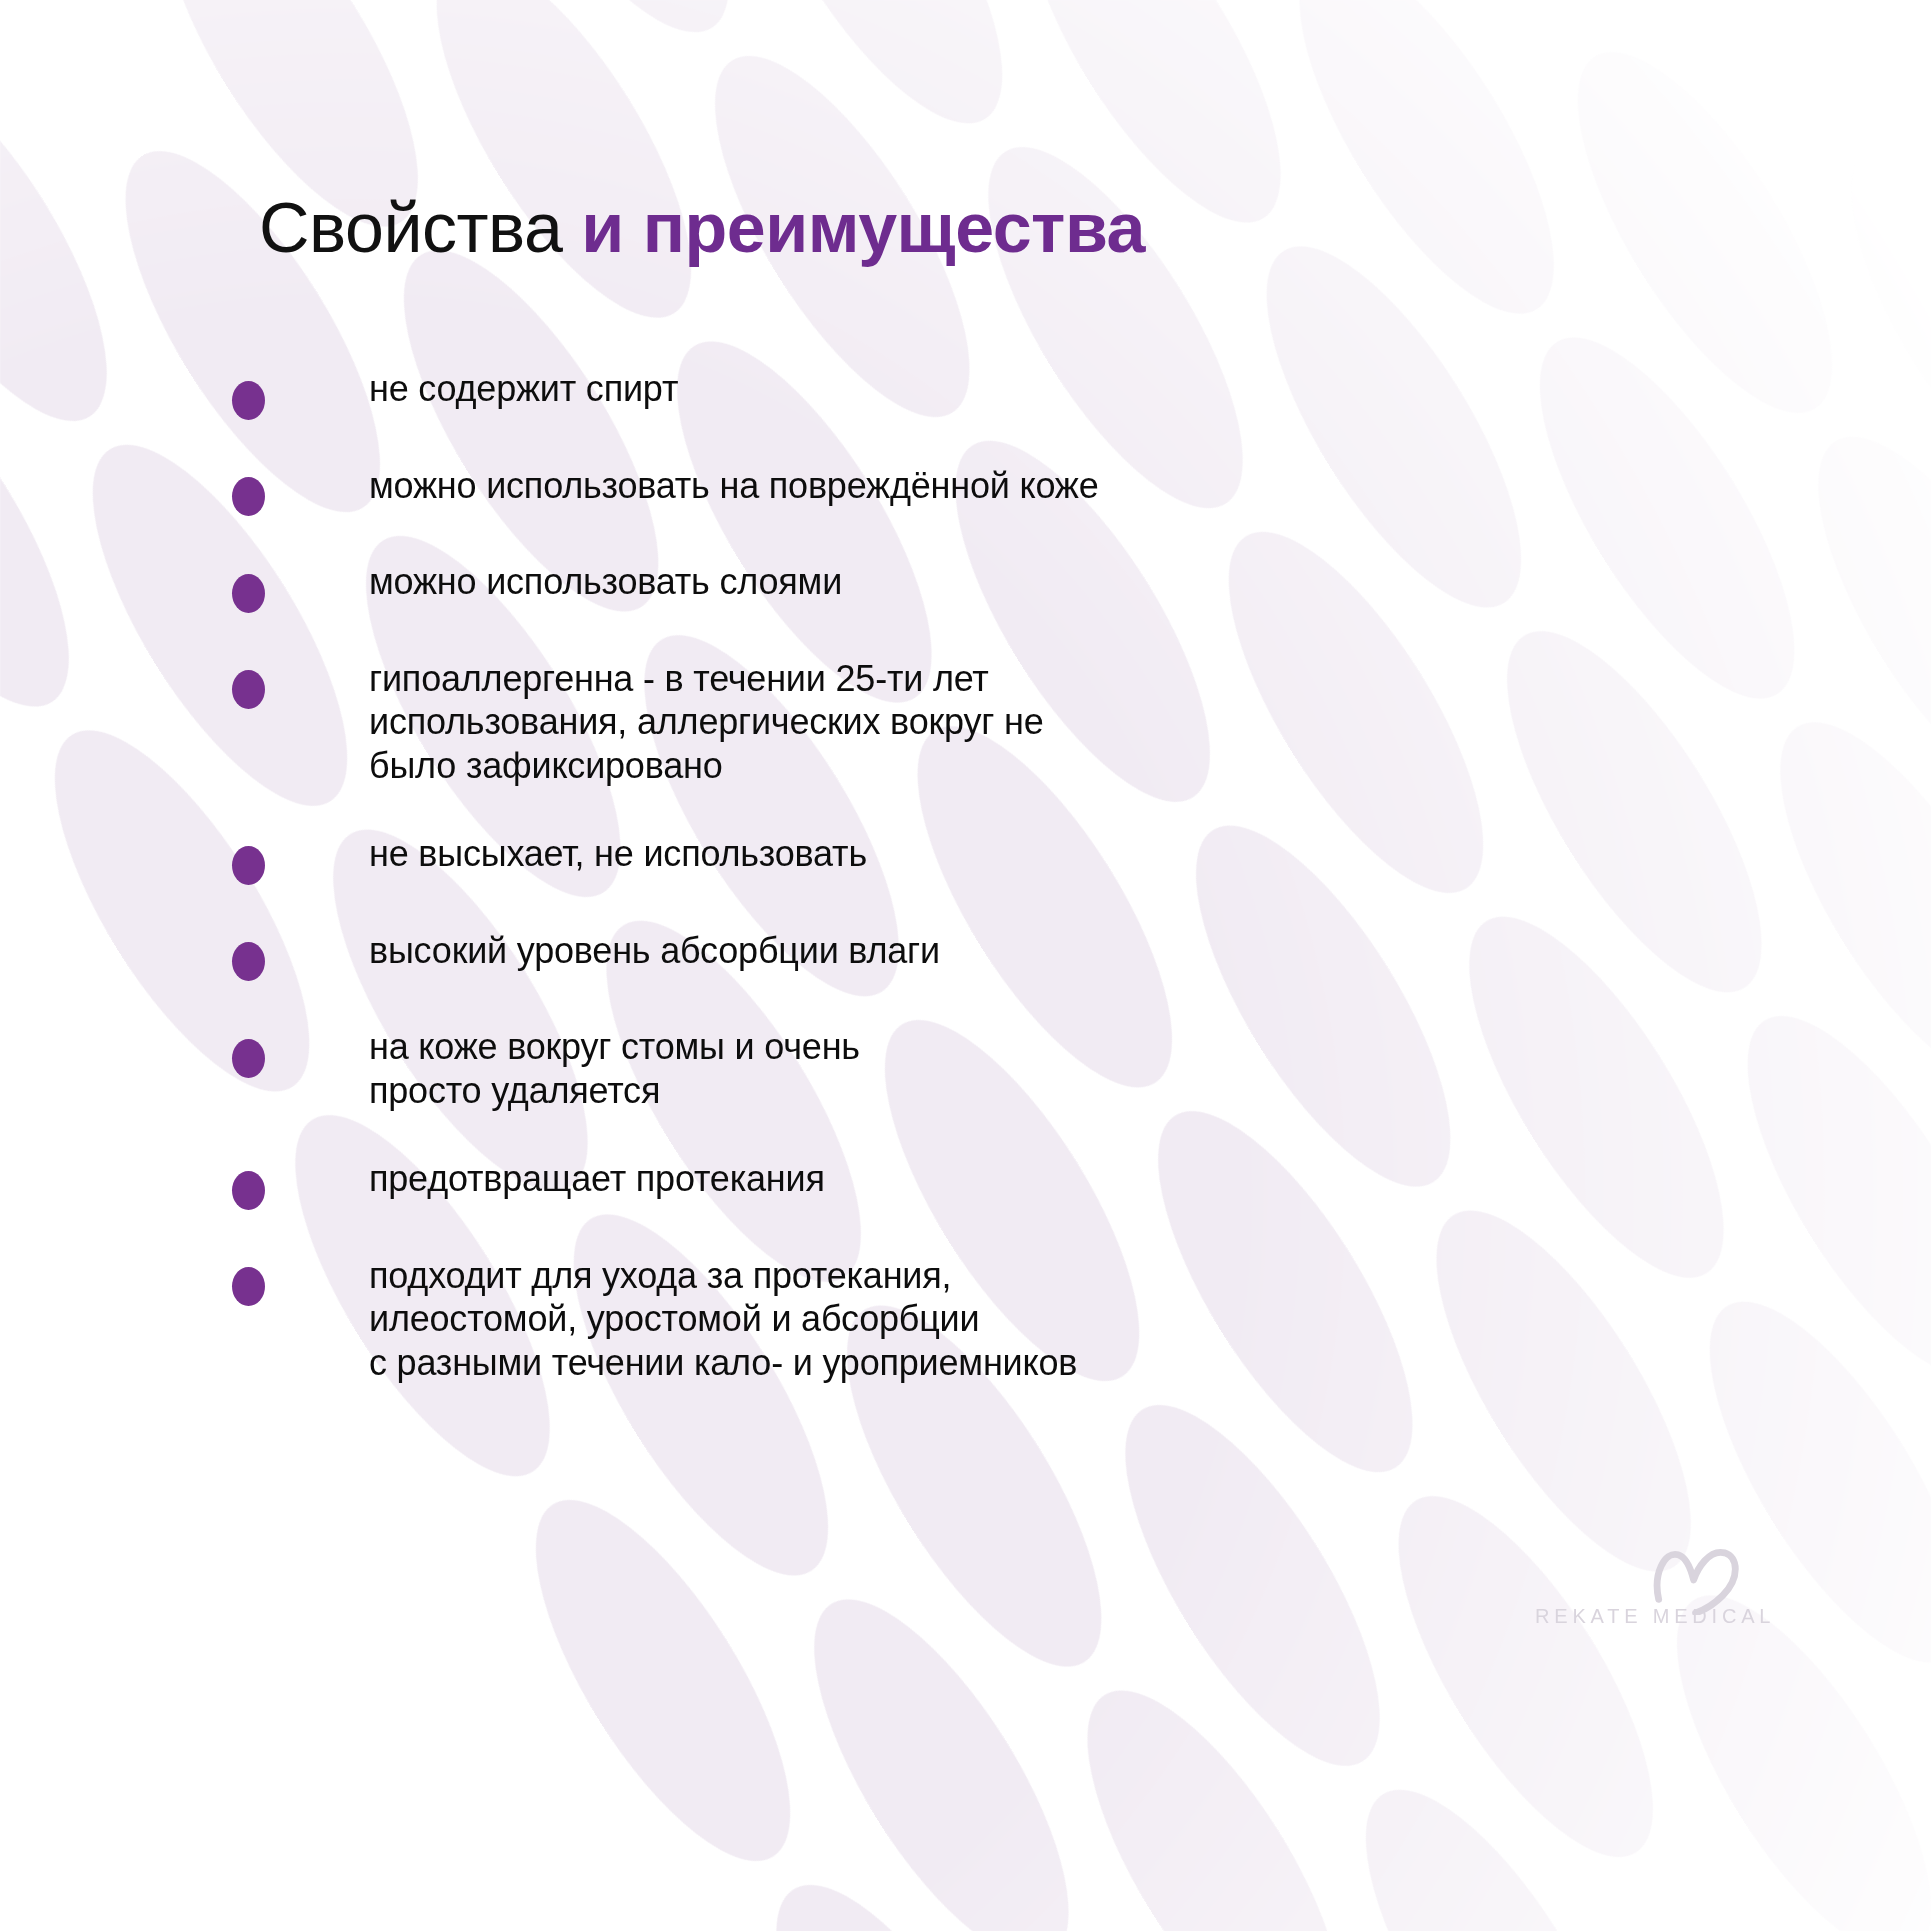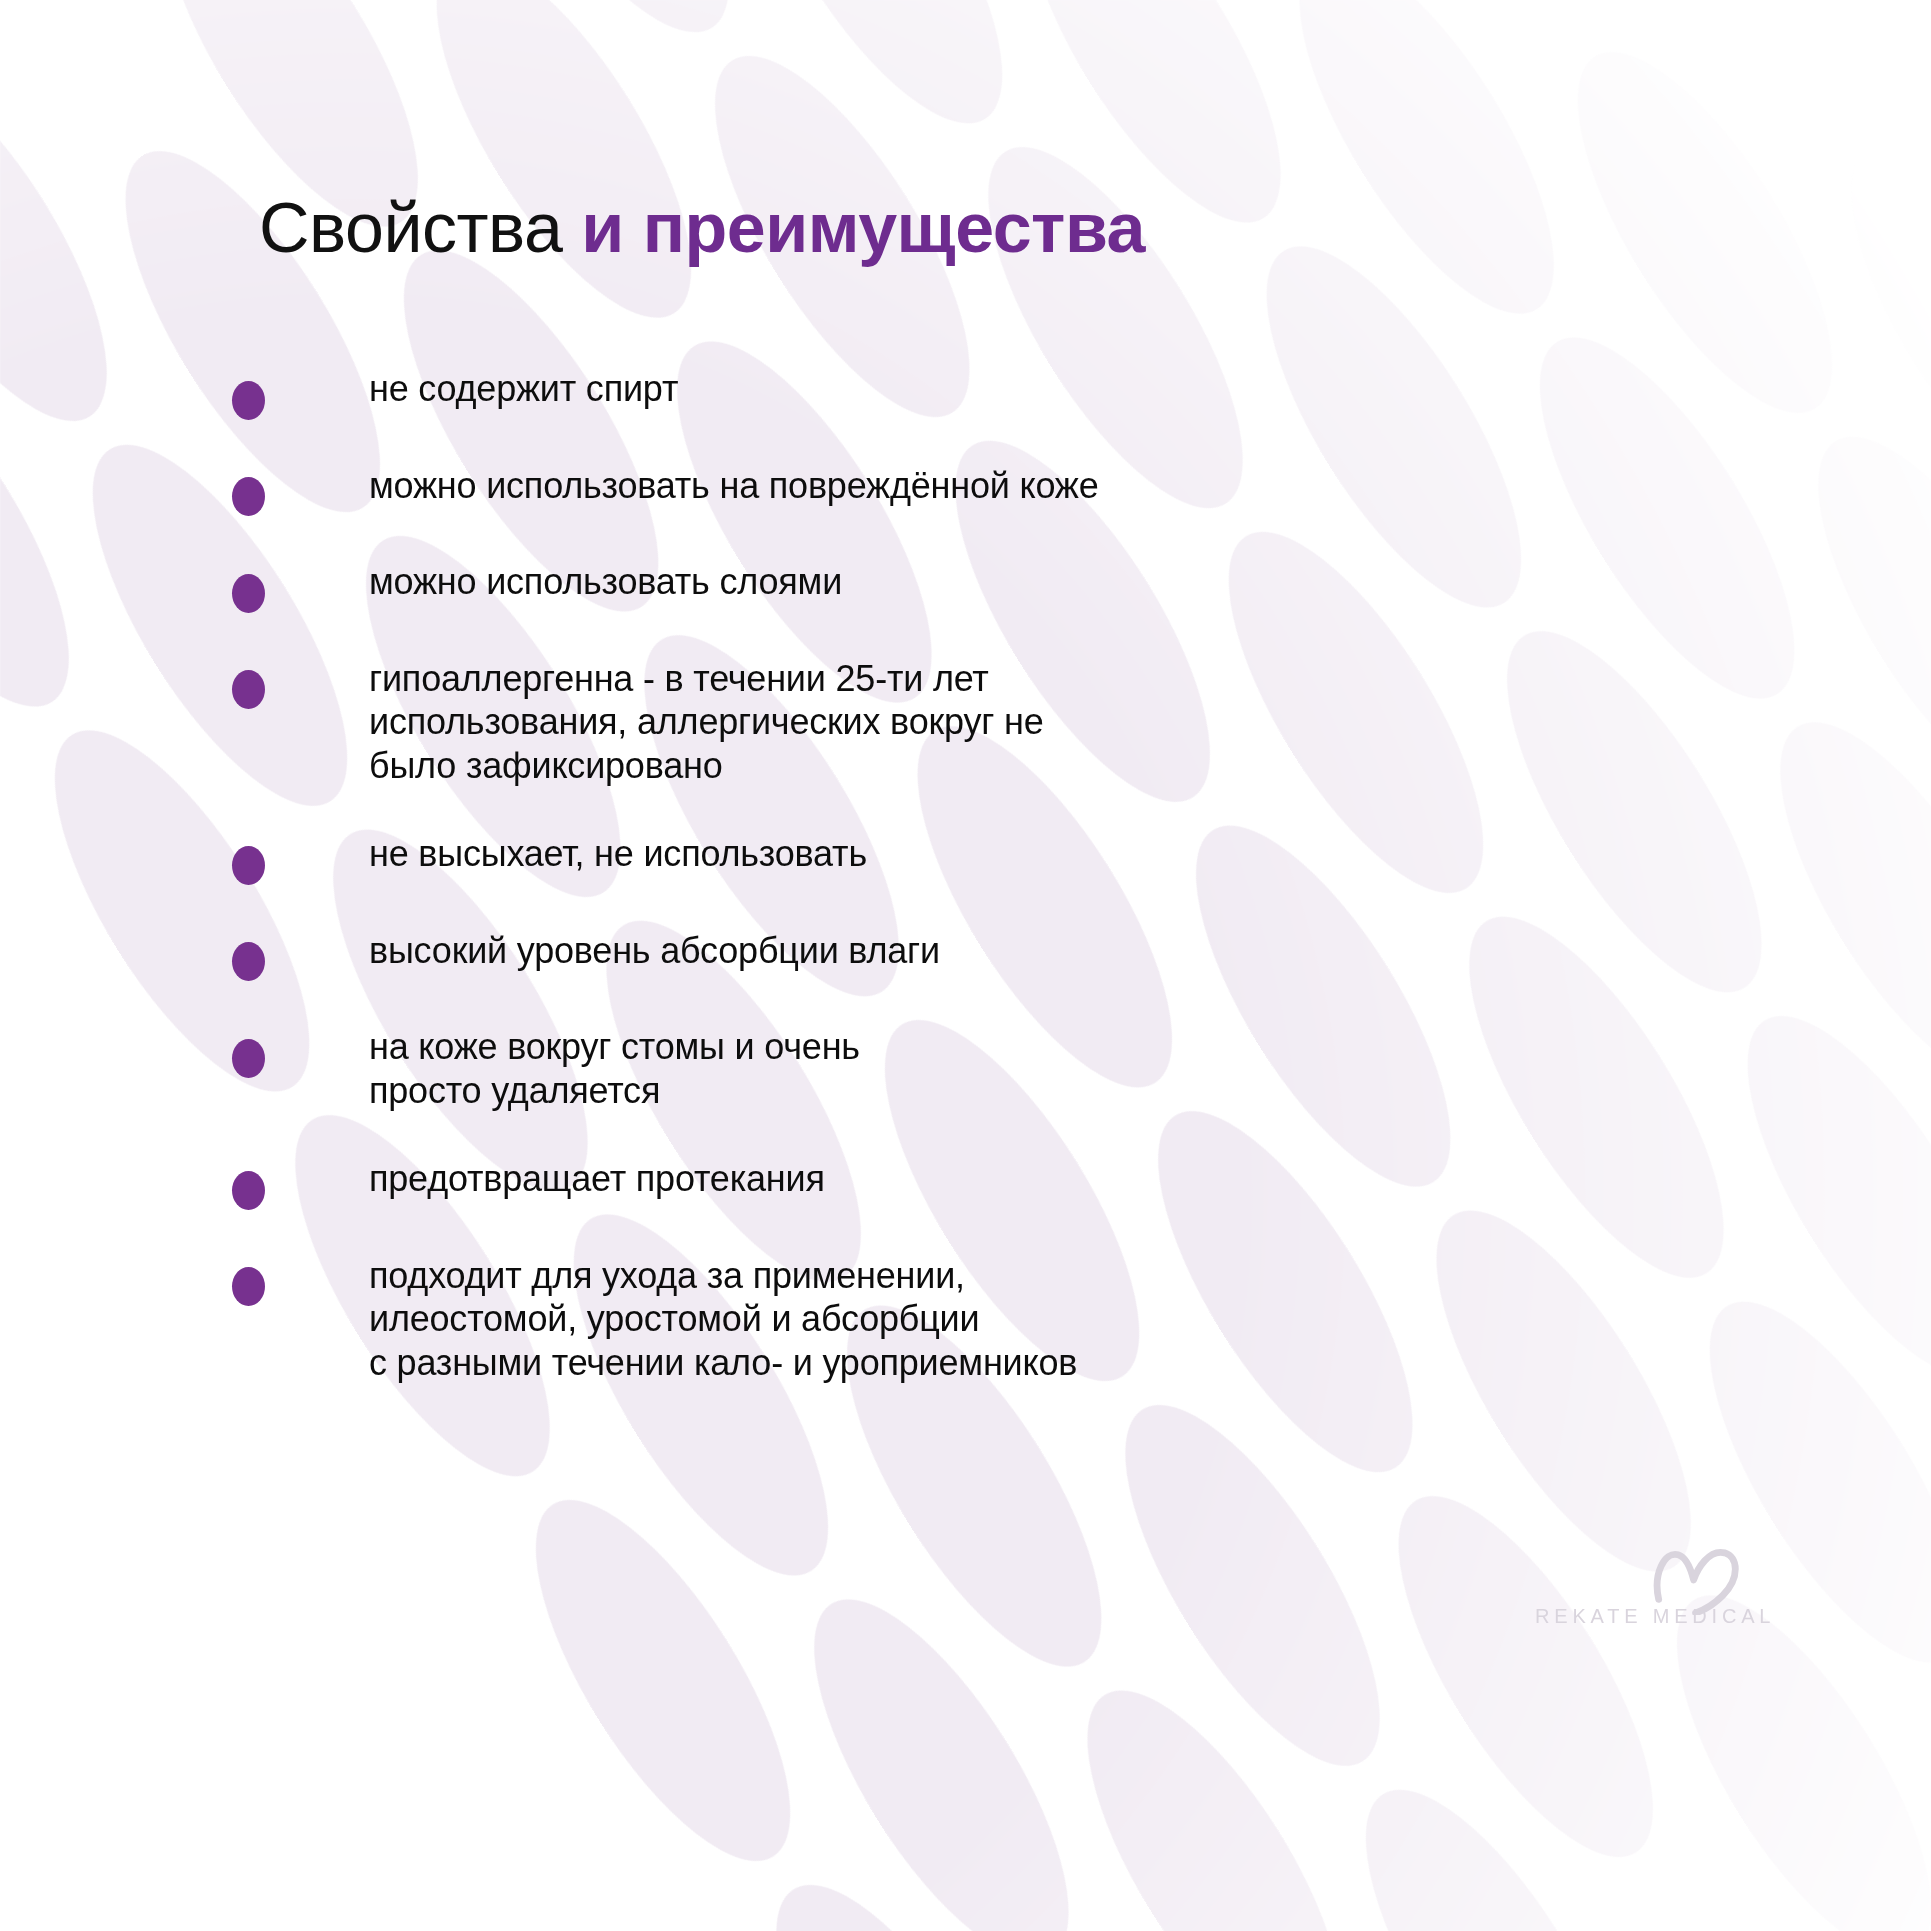--- a/index.html
+++ b/index.html
@@ -409,21 +409,21 @@
       <div class="bullet-item">
         <span class="bullet-dot"></span>
         <div class="bullet-text">
           <span class="ln">предотвращает протекания</span>
         </div>
       </div>
 
       <div class="bullet-item">
         <span class="bullet-dot"></span>
         <div class="bullet-text">
-          <span class="ln">подходит для ухода за применении,</span>
+          <span class="ln">подходит для ухода за протекания,</span>
           <span class="ln">илеостомой, уростомой и абсорбции</span>
           <span class="ln">с разными течении кало- и уроприемников</span>
         </div>
       </div>
 
     </div>
   </div>
 </div>
 
 

